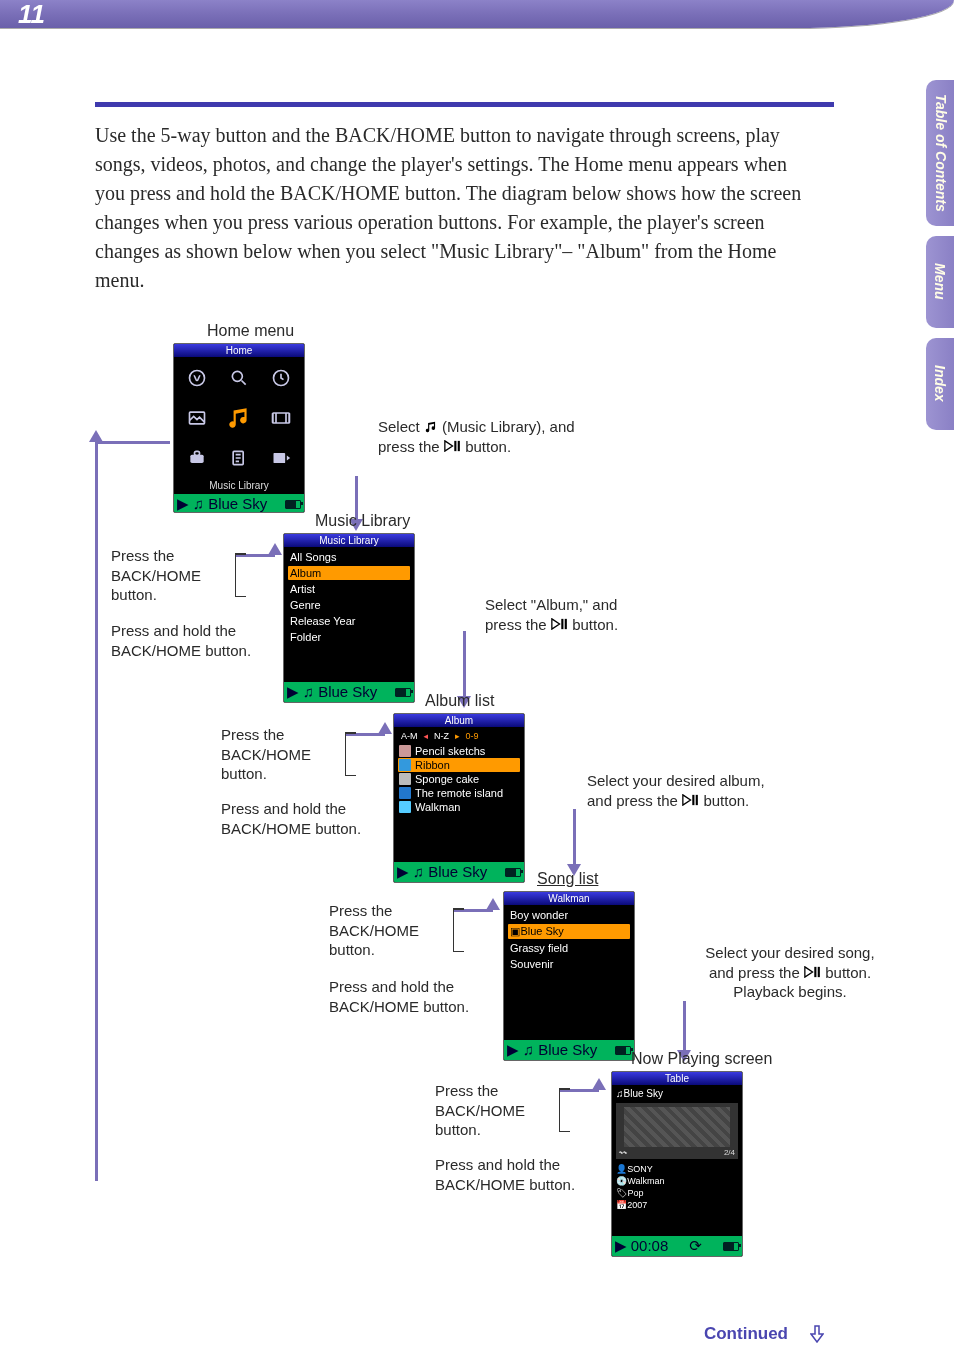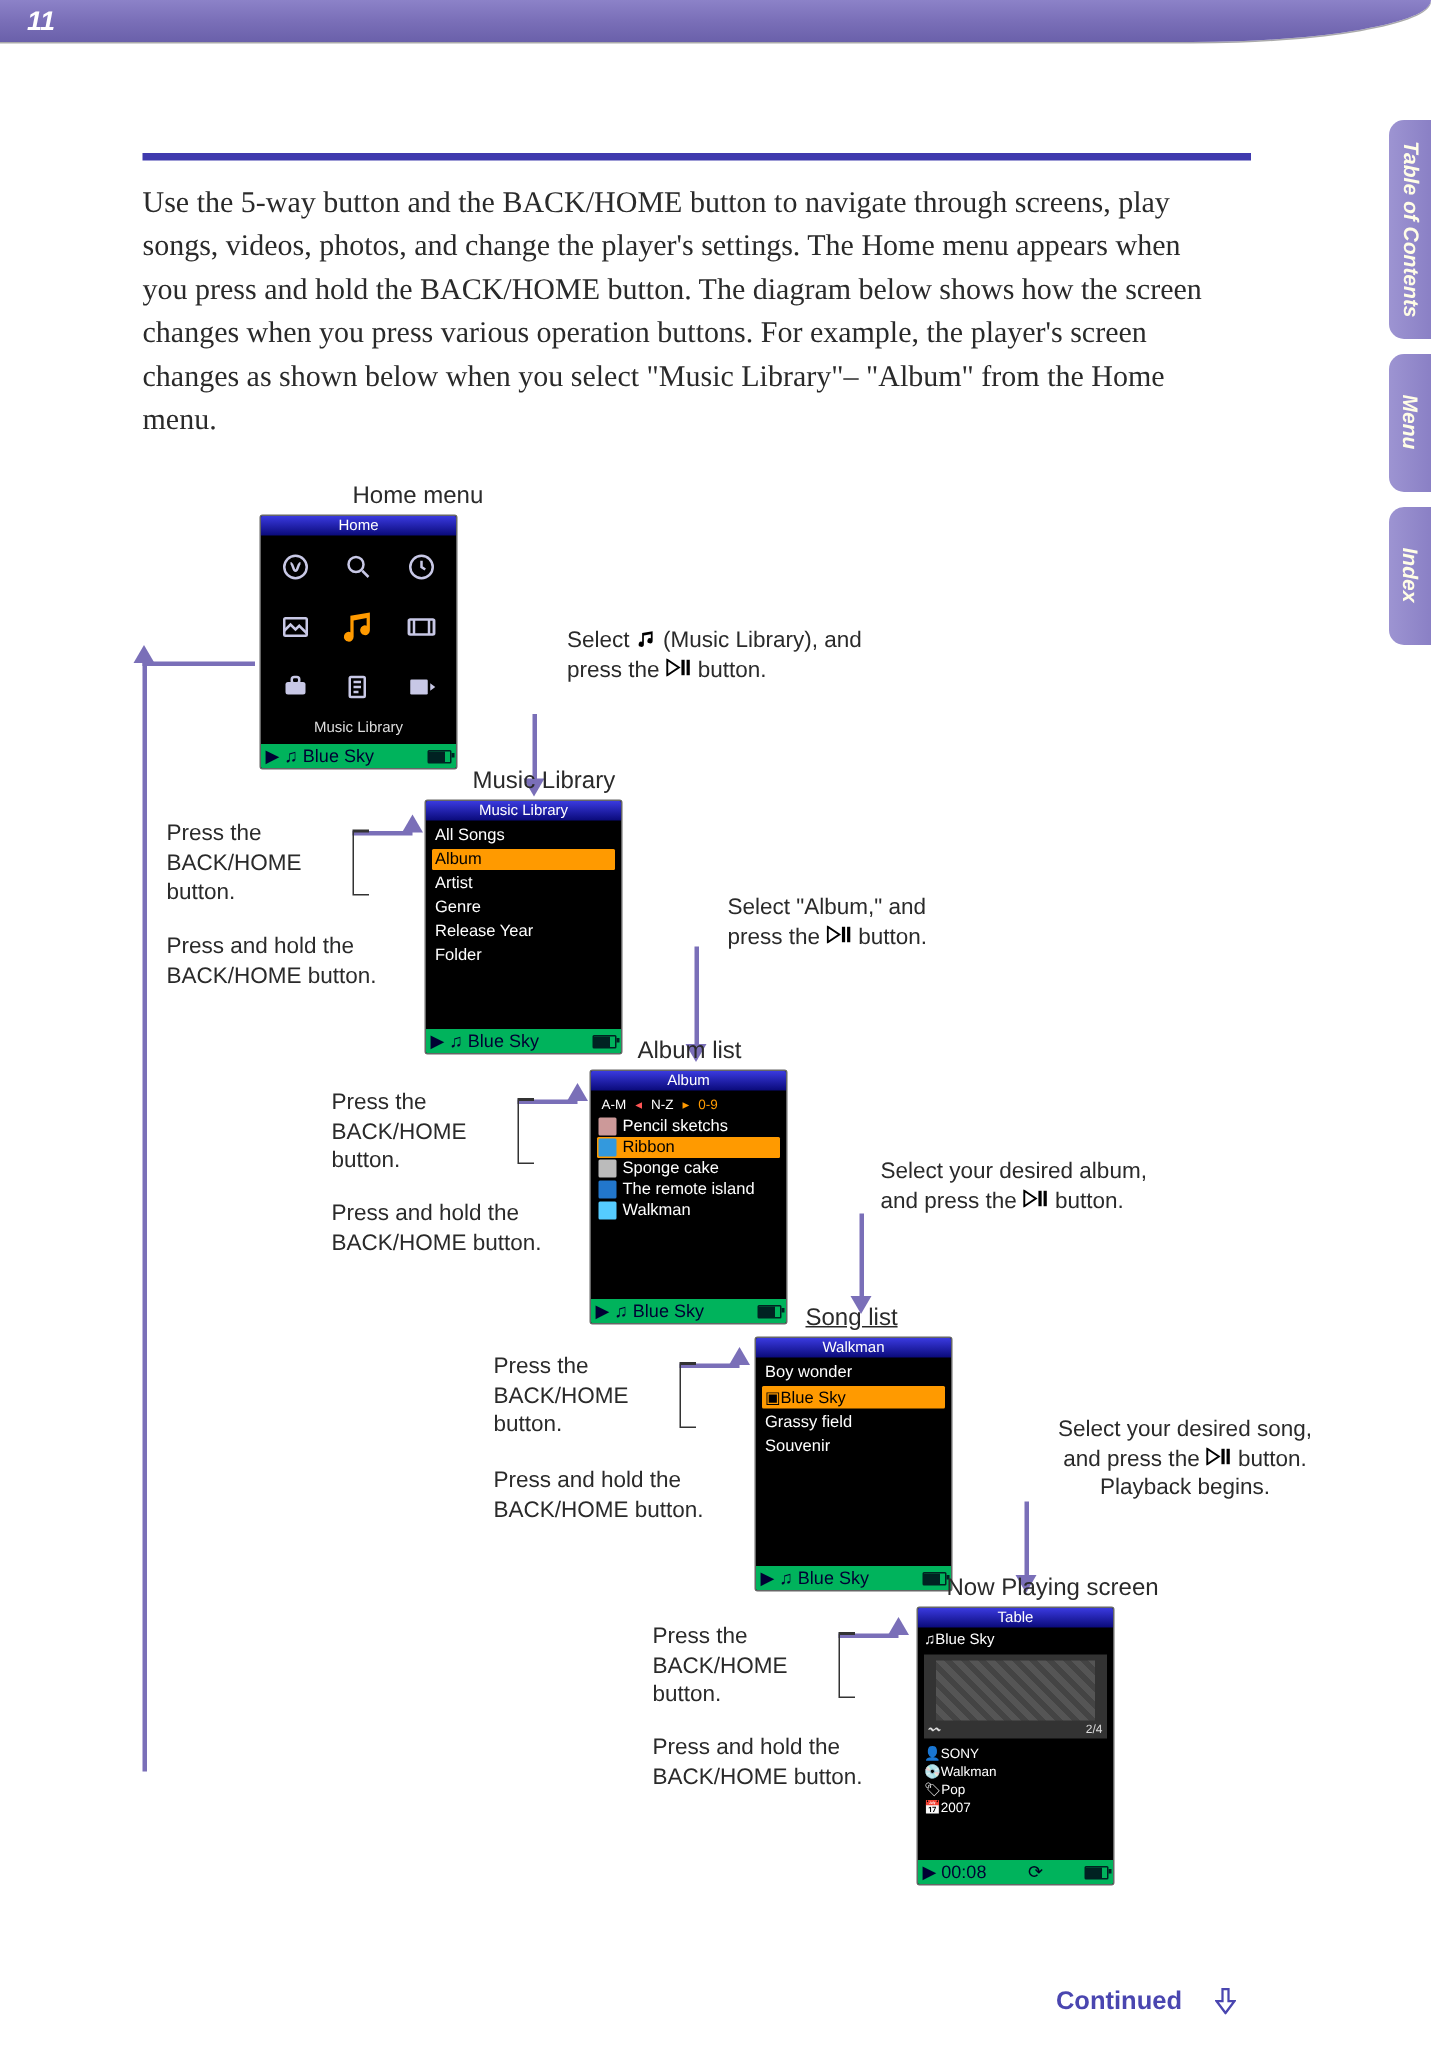--- a/index.html
+++ b/index.html
@@ -9,40 +9,40 @@
     --accent:#ff9a00;
     --screen-bg:#000;
     --screen-header:#13138a;
     --status-green:#00b35c;
     --page-w:954px;
     --text:#2a2a2a;
   }
   html,body{margin:0;padding:0;background:#fff;color:var(--text);font-family:"Helvetica Neue",Arial,sans-serif;}
   .page{width:var(--page-w);min-height:1370px;position:relative;}
   
-  .topbar{height:28px;background:linear-gradient(to bottom,#8c82c8 0%,#7a6fb8 50%,#6a60aa 100%);border-bottom-right-radius:160px 28px;display:flex;align-items:center;color:#fff;font-weight:700;font-size:18px;font-style:italic;padding-left:18px;box-shadow:0 1px 0 #aaa;}
+  .topbar{height:28px;background:linear-gradient(to bottom,#8c82c8 0%,#7a6fb8 50%,#6a60aa 100%);border-bottom-right-radius:160px 28px;display:flex;align-items:center;color:#fff;font-weight:700;font-size:26px;font-style:italic;padding-left:18px;box-shadow:0 1px 0 #aaa;}
   
   .sidetabs{position:absolute;right:0;top:80px;display:flex;flex-direction:column;gap:10px;}
   .tab{background:linear-gradient(to right,#9d94d2,#8a80c5);color:#fffde6;writing-mode:vertical-rl;text-orientation:mixed;padding:14px 6px;border-top-left-radius:10px;border-bottom-left-radius:10px;font-size:14px;font-style:italic;font-weight:600;min-height:64px;display:flex;align-items:center;justify-content:center;cursor:pointer;}
   
   .content{padding:74px 120px 20px 95px;}
   .rule{height:5px;background:#3f3aae;margin-bottom:14px;}
   h1{color:var(--blue-head);font-size:30px;font-weight:800;margin:0 0 18px;}
   p.intro{font-size:20px;line-height:1.45;margin:0;max-width:720px;font-family:Georgia,"Times New Roman",serif;}
   
   .diagram{position:relative;margin-top:26px;height:960px;}
   .caption{position:absolute;font-size:16px;line-height:1.3;}
   .caption.small{font-size:15px;}
   .playpause{display:inline-flex;align-items:center;gap:1px;}
   .playpause svg{height:12px;}
   
   .screen{position:absolute;width:130px;background:var(--screen-bg);color:#fff;font-size:11px;border:1px solid #666;border-radius:2px;display:flex;flex-direction:column;overflow:hidden;}
   .screen .titlebar{background:linear-gradient(to bottom,#3a3adf,#0a0a7a);text-align:center;font-size:10px;padding:1px 0;}
   .screen .body{flex:1;padding:3px 4px;display:flex;flex-direction:column;gap:2px;}
-  .screen .statusbar{background:var(--status-green);display:flex;align-items:center;justify-content:space-between;padding:1px 3px;font-size:12px;color:#002;}
+  .screen .statusbar{background:var(--status-green);display:flex;align-items:center;justify-content:space-between;padding:1px 3px;font-size:15px;color:#002;}
   .screen .statusbar .play{color:#003;}
   .screen .statusbar .batt{width:14px;height:7px;border:1px solid #022;background:linear-gradient(to right,#022 75%,transparent 75%);position:relative;border-radius:1px;}
   .screen .statusbar .batt:after{content:"";position:absolute;right:-3px;top:1px;width:2px;height:3px;background:#022;}
   .listrow{padding:1px 2px;border-radius:1px;}
   .listrow.sel{background:var(--accent);color:#000;}
   
   .homegrid{display:grid;grid-template-columns:repeat(3,1fr);grid-template-rows:repeat(3,36px);gap:4px;place-items:center;}
   .homegrid .cell{width:30px;height:30px;display:flex;align-items:center;justify-content:center;color:#c8c8e6;}
   .homegrid .cell.sel{color:var(--accent);}
   .homegrid svg{width:20px;height:20px;}
@@ -93,21 +93,21 @@
         <span>Index</span>
       </div>
   </div>
 
   <div class="content">
     <div class="rule"></div>
     <p class="intro">Use the 5-way button and the BACK/HOME button to navigate through screens, play songs, videos, photos, and change the player's settings. The Home menu appears when you press and hold the BACK/HOME button. The diagram below shows how the screen changes when you press various operation buttons. For example, the player's screen changes as shown below when you select "Music Library"– "Album" from the Home menu.</p>
 
     <div class="diagram">
 
-      <div class="caption" style="left:112px;top:0;margin-left:28px;">Home menu</div>
+      <div class="caption" style="left:112px;top:0;">Home menu</div>
       <div class="screen" style="left:78px;top:22px;height:168px;">
         <div class="titlebar">Home</div>
         <div class="body">
           <div class="homegrid">
             <div class="cell">
                 <svg viewBox="0 0 24 24" fill="none" stroke="currentColor" stroke-width="2">
                   <circle cx="12" cy="12" r="9"></circle>
                   <path d="M8 9c2 0 2 6 4 6s2-6 4-6"></path>
                 </svg>
               </div>

